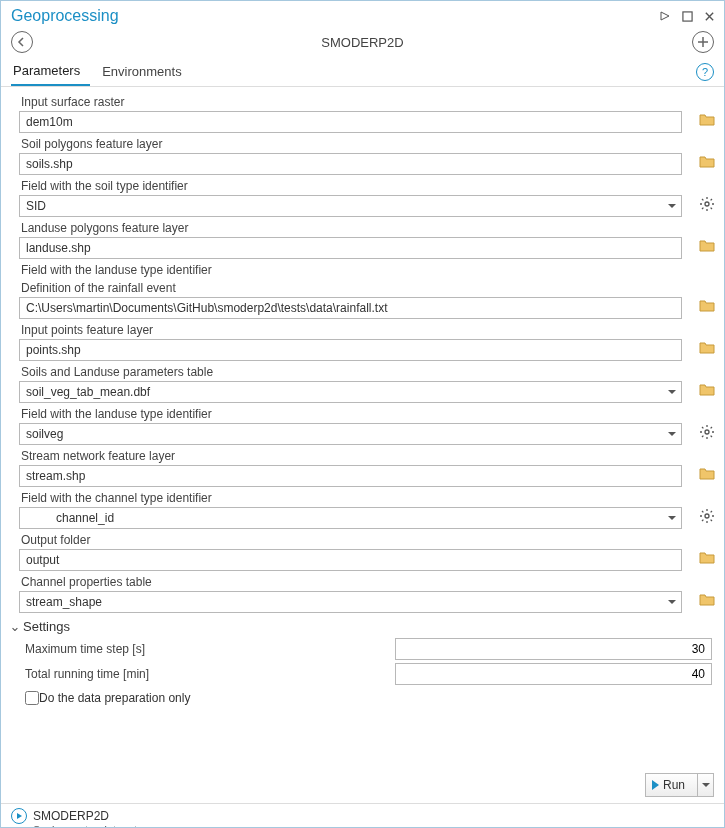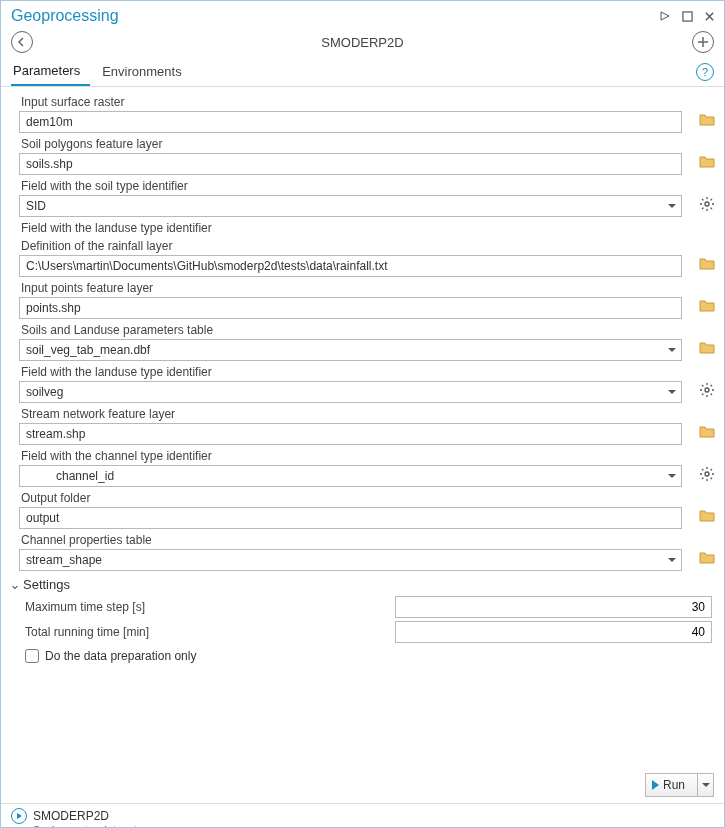--- a/index.html
+++ b/index.html
@@ -23,21 +23,21 @@
   .param input[type="text"] { flex: 1; height: 22px; border: 1px solid #b8b8b8; padding: 2px 6px; font-size: 12px; color: #333; background: #fff; }
   .dropdown-caret { position: relative; }
   .dropdown-caret::after { content: ""; position: absolute; right: 6px; top: 50%; width: 0; height: 0; border-left: 4px solid transparent; border-right: 4px solid transparent; border-top: 4px solid #555; transform: translateY(-50%); pointer-events: none; }
   .icon-btn { width: 18px; height: 18px; display: inline-flex; align-items: center; justify-content: center; cursor: pointer; }
   .folder-icon svg, .gear-icon svg { width: 16px; height: 16px; }
   .section-header { display: flex; align-items: center; font-size: 13px; color: #333; margin: 6px 0 4px -10px; }
   .section-header .chev { width: 12px; text-align: center; color: #555; margin-right: 2px; }
   .setting-row { display: flex; align-items: center; margin: 3px 0 3px 6px; }
   .setting-row .slabel { flex: 0 0 370px; font-size: 12px; color: #444; }
   .setting-row input[type="text"] { flex: 1; height: 22px; border: 1px solid #b8b8b8; padding: 2px 6px; font-size: 12px; text-align: right; margin-right: 4px; }
-  .checkbox-row { display: flex; align-items: center; margin: 6px 0 4px 6px; gap: 6px; }
+  .checkbox-row { display: flex; align-items: center; margin: 6px 0 4px 6px; }
   .checkbox-row input[type="checkbox"] { width: 14px; height: 14px; border: 1px solid #999; }
   .run-bar { display: flex; justify-content: flex-end; padding: 6px 10px; }
   .run-btn { display: flex; align-items: center; border: 1px solid #b8b8b8; background: linear-gradient(#fefefe,#ededed); height: 24px; }
   .run-btn .lbl { padding: 0 12px 0 6px; display: flex; align-items: center; gap: 4px; }
   .run-btn .lbl .play { width: 0; height: 0; border-left: 7px solid #1b8fc5; border-top: 5px solid transparent; border-bottom: 5px solid transparent; }
   .run-btn .dd { border-left: 1px solid #b8b8b8; width: 16px; display: flex; align-items: center; justify-content: center; height: 100%; }
   .run-btn .dd::after { content: ""; width: 0; height: 0; border-left: 4px solid transparent; border-right: 4px solid transparent; border-top: 4px solid #555; }
   .status { border-top: 1px solid #ddd; padding: 4px 10px 6px 10px; }
   .status .row1 { display: flex; align-items: center; gap: 6px; }
   .status .row1 .play-s { width:16px; height:16px; border:1.5px solid #1b8fc5; border-radius:50%; display:flex; align-items:center; justify-content:center; }
@@ -120,27 +120,38 @@
       <div style="flex:1; position:relative" class="dropdown-caret"><input type="text" style="width: 100%;" value="SID"></div>
       <span class="icon-btn gear-icon">
           <svg viewBox="0 0 16 16">
             <circle cx="8" cy="8" r="2" fill="none" stroke="#555" stroke-width="1.3"></circle>
             <path d="M8 1v2M8 13v2M1 8h2M13 8h2M3 3l1.4 1.4M11.6 11.6L13 13M13 3l-1.4 1.4M4.4 11.6L3 13" stroke="#555" stroke-width="1.3"></path>
           </svg>
         </span>
     </div>
   </div>
 
+  <div class="param">
+    <div class="label">Landuse polygons feature layer</div>
+    <div class="row">
+      <input type="text" value="landuse.shp" style="">
+      <span class="icon-btn folder-icon">
+          <svg viewBox="0 0 16 16">
+            <path d="M1 3 h5 l1 2 h8 v8 h-14 z" fill="#f0c56a" stroke="#c79a3a"></path>
+          </svg>
+        </span>
+    </div>
+  </div>
 
   <div class="param">
     <div class="label">Field with the landuse type identifier</div>
   </div>
 
   <div class="param">
-    <div class="label">Definition of the rainfall layer</div>
+    <div class="label">Definition of the rainfall event</div>
     <div class="row">
       <input type="text" value="C:\Users\martin\Documents\GitHub\smoderp2d\tests\data\rainfall.txt" style="">
       <span class="icon-btn folder-icon">
           <svg viewBox="0 0 16 16">
             <path d="M1 3 h5 l1 2 h8 v8 h-14 z" fill="#f0c56a" stroke="#c79a3a"></path>
           </svg>
         </span>
     </div>
   </div>
 

